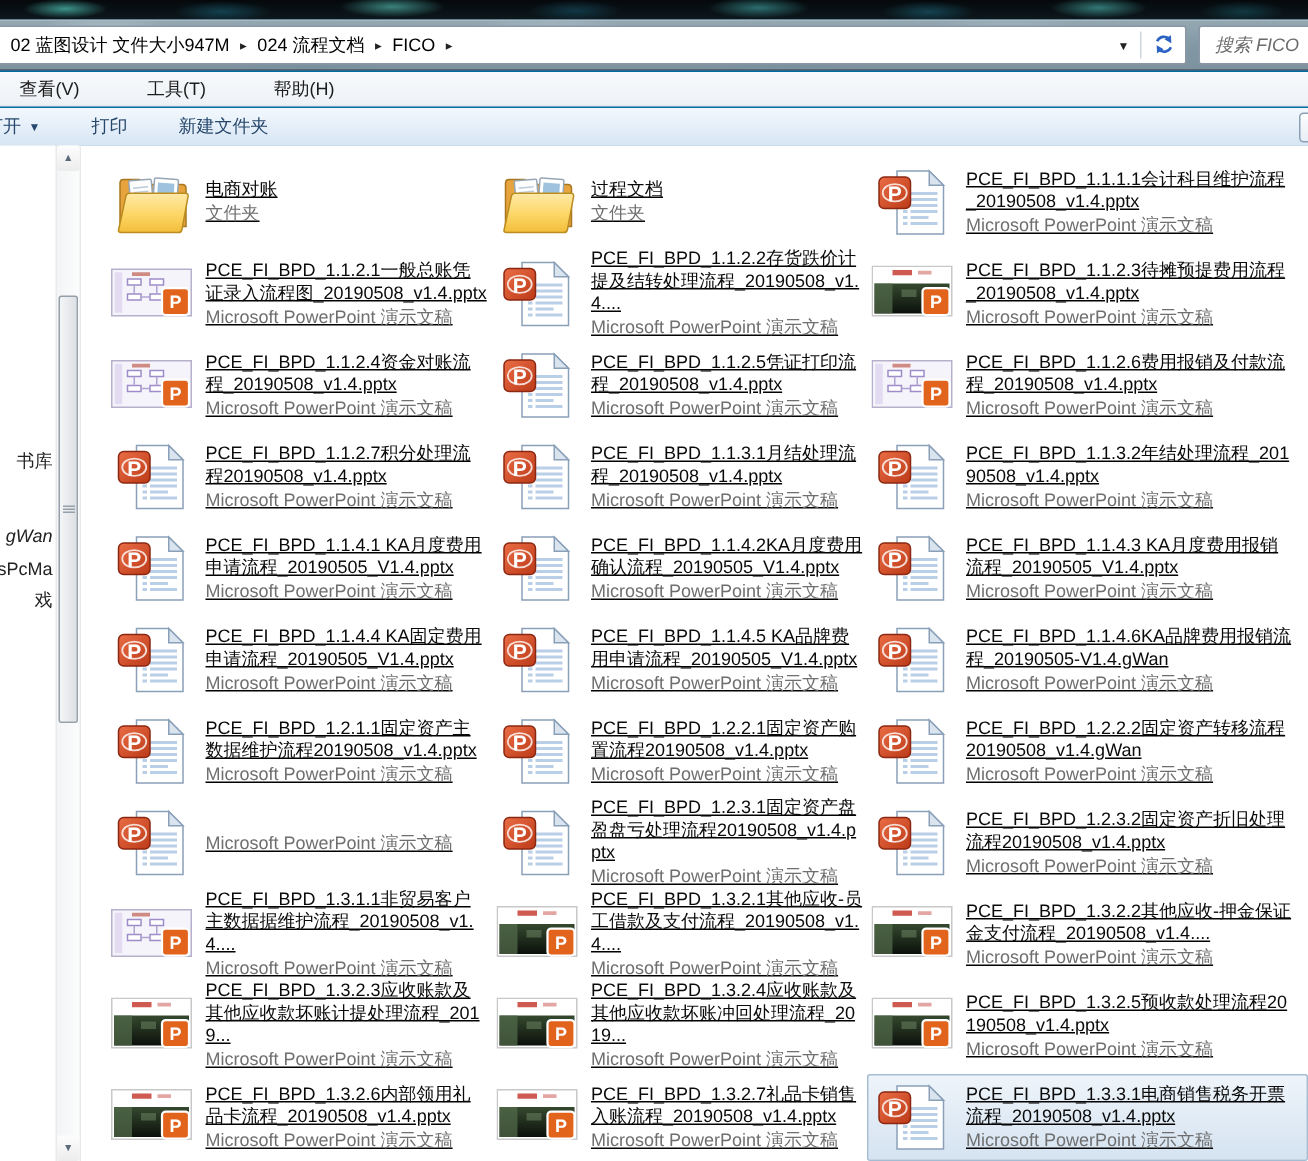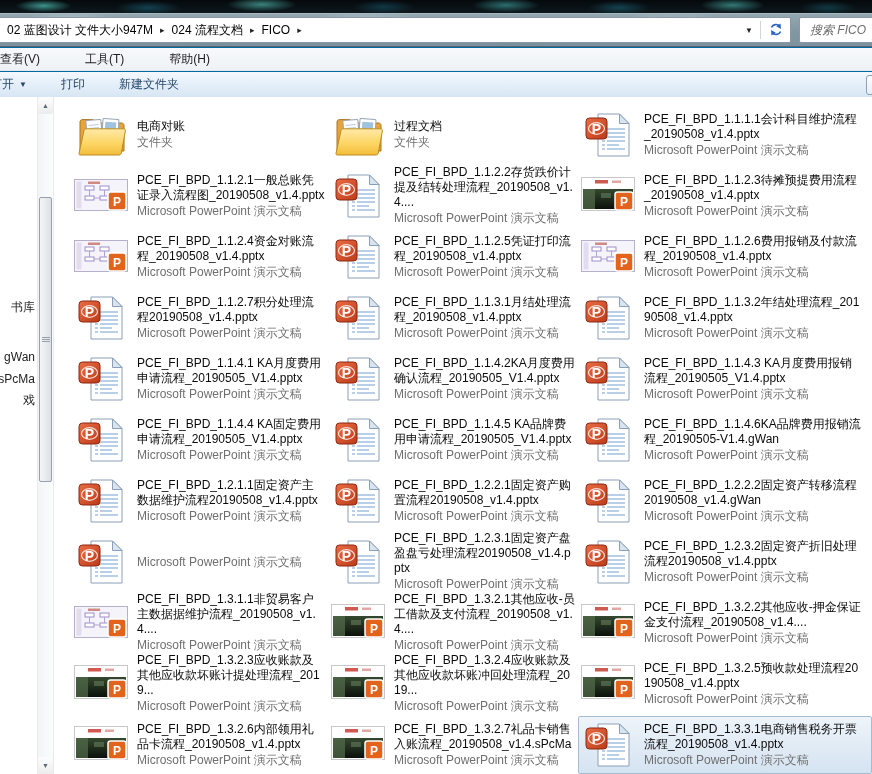--- a/index.html
+++ b/index.html
@@ -53,21 +53,21 @@
     background:#fff;border:1px solid #8a97a5;border-radius:2px;
     padding:0 0 0 10px;font-size:12px;color:#444;outline:none;
     font-family:"Liberation Sans","DejaVu Sans",sans-serif;
   }
   .search::placeholder{font-style:italic;color:#6b6b6b;opacity:1;}
   
   .menu-bar{
     position:absolute;left:0;top:48px;width:872px;height:23px;
     background:linear-gradient(#f7f9fb,#eef2f6);
     border-bottom:1px solid #e3e8ee;
-    display:flex;align-items:center;font-size:12px;color:#1c1c1c;
+    display:flex;align-items:center;padding-left:13px;font-size:12px;color:#1c1c1c;
   }
   .menu-item{display:inline-block;margin-right:45px;cursor:default;}
   
   .toolbar{
     position:absolute;left:0;top:72px;width:872px;height:26px;
     background:linear-gradient(#f3f8fd,#e2edf8 60%,#d7e6f4);
     border-bottom:1px solid #bccfe0;
     display:flex;align-items:center;font-size:12px;color:#26476b;
   }
   .tb-item{display:inline-flex;align-items:center;margin-right:34px;cursor:default;}
@@ -75,21 +75,21 @@
   .tb-caret{font-size:8px;margin-left:5px;color:#26476b;}
   .tb-partial{
     position:absolute;right:-10px;top:3px;width:16px;height:20px;
     border:1px solid #8ba0b5;border-radius:3px 0 0 3px;
     background:linear-gradient(#fdfefe,#e7eef7);
   }
   
   .main{position:absolute;left:0;top:97px;width:872px;bottom:0;background:#fff;}
   .nav-remnant{position:absolute;left:0;top:0;width:37px;bottom:0;background:#fff;overflow:hidden;}
   .nav-remnant span{position:absolute;right:2px;font-size:12px;color:#222;white-space:nowrap;text-align:right;}
-  .nf0{top:202px;} .nf1{top:253px;} .nf2{top:275px;} .nf3{top:295px;}
+  .nf0{top:202px;} .nf1{top:253px;font-style:italic;} .nf2{top:275px;} .nf3{top:295px;}
   
   .vscroll{
     position:absolute;left:37px;top:0;width:17px;bottom:0;
     background:linear-gradient(to right,#f3f4f5,#fbfcfc);
     border-left:1px solid #e8eaec;border-right:1px solid #e8eaec;
   }
   .sb-btn{position:absolute;left:0;width:15px;height:17px;display:flex;align-items:center;justify-content:center;
     font-size:7px;color:#5a6a79;background:linear-gradient(#fdfdfd,#ececec);border-radius:2px;}
   .sb-btn.up{top:0;}
   .sb-btn.down{bottom:0;}
@@ -97,21 +97,21 @@
     position:absolute;left:1px;top:100px;width:13px;height:285px;
     border:1px solid #95a0ab;border-radius:2px;
     background:linear-gradient(to right,#f4f5f6,#dde0e4);
     display:flex;align-items:center;justify-content:center;
   }
   .grip{width:8px;height:1px;background:#95a0ab;box-shadow:0 2px 0 #95a0ab,0 -2px 0 #95a0ab;}
   
   .grid{
     position:absolute;left:55px;top:0;right:0;bottom:0;
     display:grid;grid-template-columns:257px 250px auto;grid-auto-rows:61px;
-    padding:7px 0 0 16px;align-items:center;
+    padding:7px 0 0 16px;align-items:center;text-decoration:underline;
   }
   .item{display:flex;align-items:center;gap:7px;border:1px solid transparent;border-radius:2px;padding:2px 2px;height:58px;}
   .item.sel{
     background:linear-gradient(#eef4fa,#d5e3f1);
     border:1px solid #a4bcd2;
   }
   .ic{width:56px;min-width:56px;display:flex;justify-content:center;align-items:center;}
   .txt{display:flex;flex-direction:column;width:210px;}
   .item:nth-child(3n) .txt{width:218px;}
   .nm{font-size:12px;line-height:15px;color:#0a0a0a;word-break:break-all;}
@@ -1159,21 +1159,21 @@
     <rect x="14" y="3" width="13" height="3.5" fill="#cf5a52"></rect>
     <rect x="31" y="3.5" width="9" height="2.5" fill="#e2a7a2"></rect>
     <rect x="2" y="12" width="50" height="20" fill="url(#ph)"></rect>
     <rect x="2" y="12" width="12" height="20" fill="#51694a" opacity="0.75"></rect>
     <rect x="20" y="16" width="10" height="5" fill="#6f8a66" opacity="0.5"></rect>
     <rect x="34" y="15" width="18" height="18" rx="2.5" fill="#e2631c" stroke="#ffffff" stroke-width="1.5"></rect>
     <text x="43" y="28.5" text-anchor="middle" font-size="12" font-weight="bold" fill="#fff" font-family="Liberation Sans,sans-serif">P</text>
   </svg>
           </span>
     <span class="txt">
-      <span class="nm">PCE_FI_BPD_1.3.2.7礼品卡销售入账流程_20190508_v1.4.sPcMa</span>
+      <span class="nm">PCE_FI_BPD_1.3.2.7礼品卡销售入账流程_20190508_v1.4.pptx</span>
       <span class="tp">Microsoft PowerPoint 演示文稿</span>
     </span>
   </div>
         <div class="item sel">
     <span class="ic">
             <svg width="48" height="48" viewBox="0 0 48 48">
     <defs>
                 <linearGradient id="pg" x1="0" y1="0" x2="1" y2="1">
       <stop offset="0" stop-color="#ea6d45"></stop>
                   <stop offset="1" stop-color="#bc3a18"></stop>

